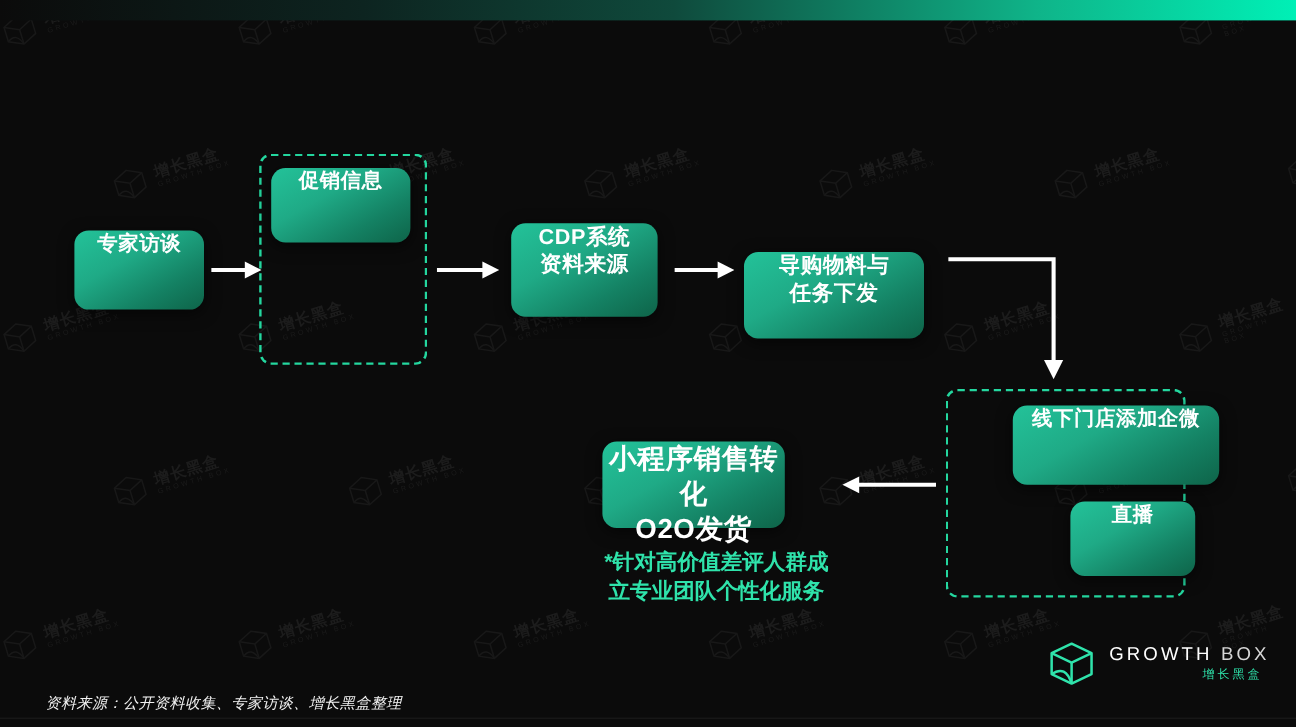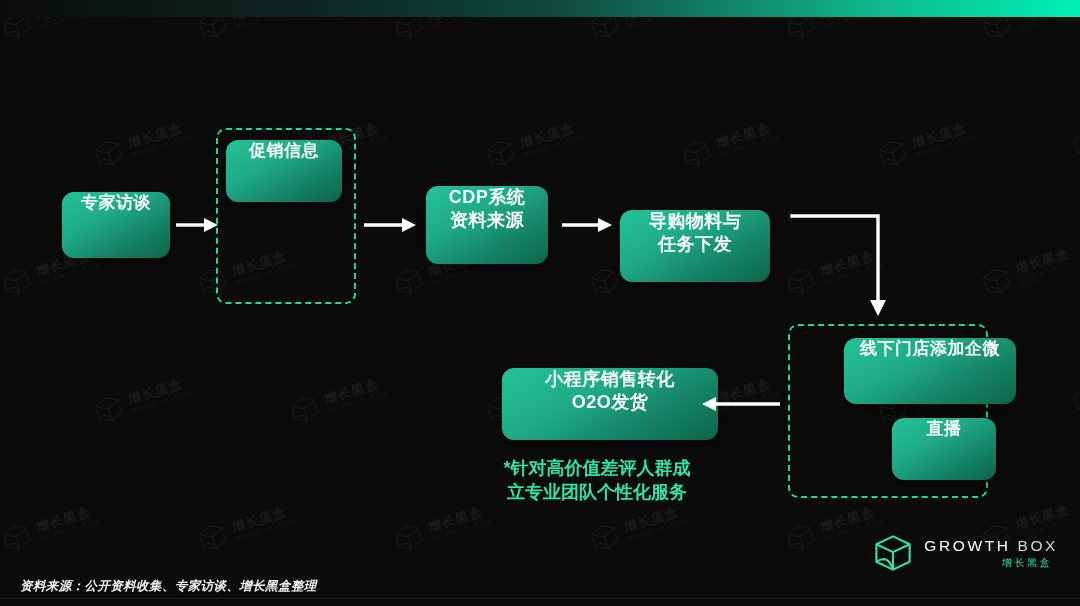--- a/index.html
+++ b/index.html
@@ -69,22 +69,22 @@
   
   .arrow{position:absolute;z-index:5;}
   
   #note{
     position:absolute;z-index:4;
     color:#2fe3ab;font-weight:700;font-size:18px;
     line-height:1.35;text-align:center;white-space:pre-line;
   }
   
   #footer{
-    position:absolute;left:20px;top:578px;z-index:5;
-    color:#f2f2f2;font-size:12.5px;font-style:italic;font-weight:700;
+    position:absolute;left:38px;top:578px;z-index:5;
+    color:#f2f2f2;font-size:12.5px;font-style:italic;font-weight:400;
     letter-spacing:.4px;white-space:nowrap;
   }
   #footer-rule{
     position:absolute;left:0;top:598px;width:1080px;height:1px;
     background:#1b1b1b;z-index:4;
   }
   
   #brand{
     position:absolute;right:22px;top:532px;z-index:5;
     display:flex;align-items:center;gap:10px;
@@ -488,21 +488,21 @@
 
   <div class="node" style="left:844px;top:338px;width:172px;height:66px;font-size:17px;">
     <span>线下门店添加企微</span>
   </div>
 
 
   <div class="node" style="left:892px;top:418px;width:104px;height:62px;font-size:17px;">
     <span>直播</span>
   </div>
 
-  <div class="node" style="left:502px;top:368px;width:216px;height:72px;font-size:18px;">
+  <div class="node" style="left:502px;top:368px;width:152px;height:72px;font-size:23px;">
     <span>小程序销售转化
 O2O发货</span>
   </div>
 
   <svg class="arrow" style="left:176px;top:211px;" width="42" height="28" viewBox="0 0 42 28">
     <line x1="0" y1="14" x2="30" y2="14" stroke="#ffffff" stroke-width="3.4"></line>
     <polygon points="28,7 42,14 28,21" fill="#ffffff"></polygon>
   </svg>
 
   <svg class="arrow" style="left:364px;top:211px;" width="52" height="28" viewBox="0 0 52 28">

